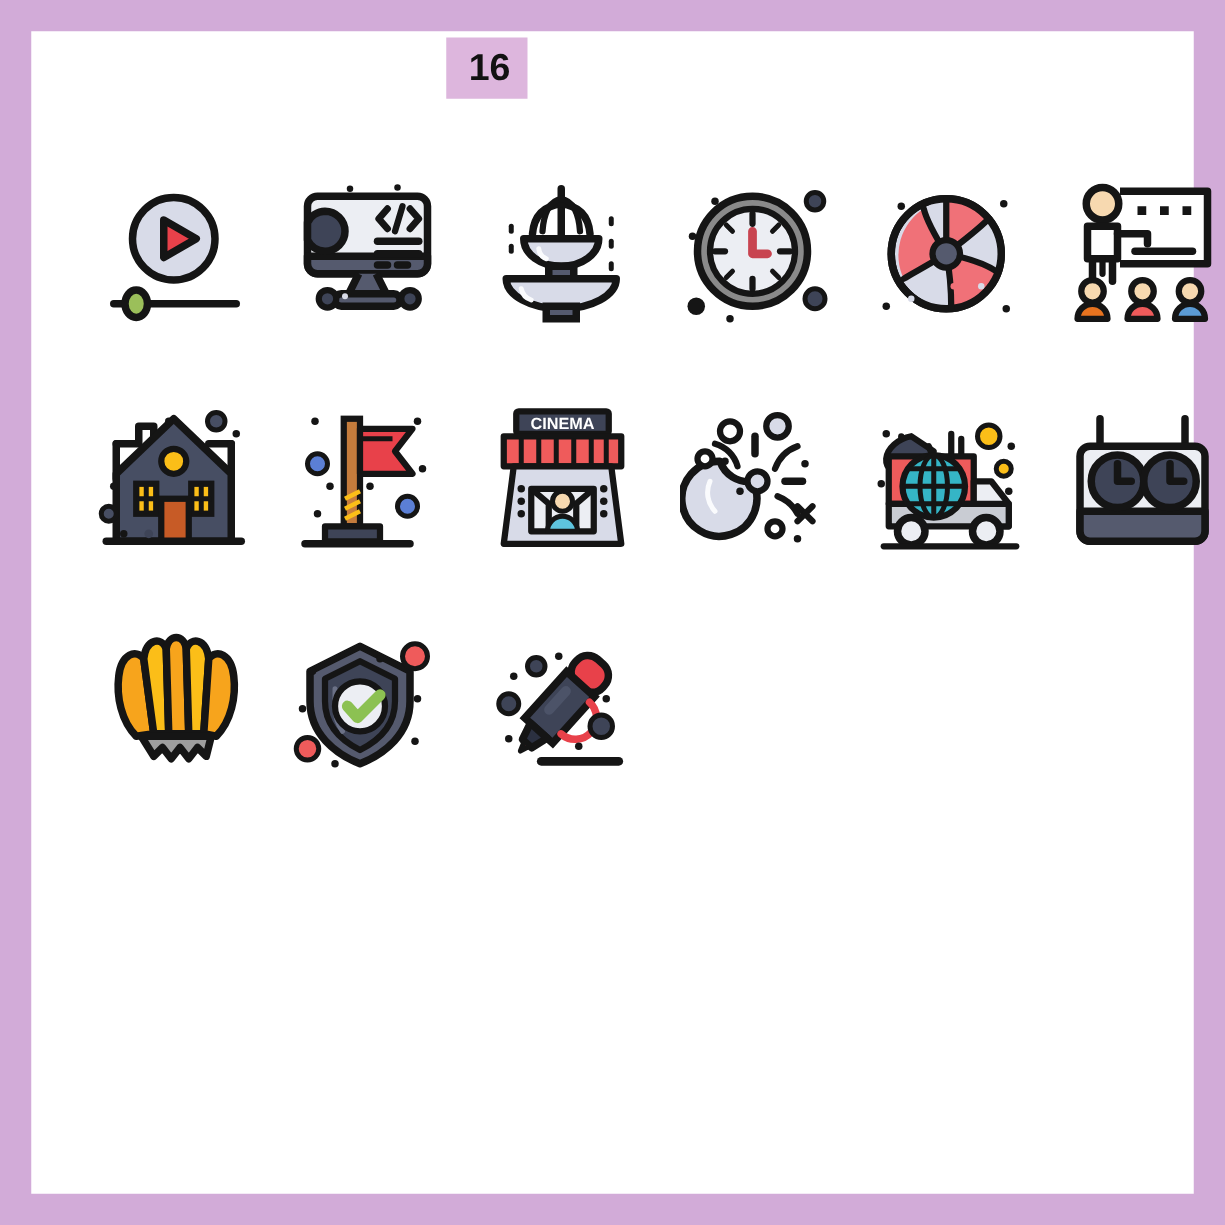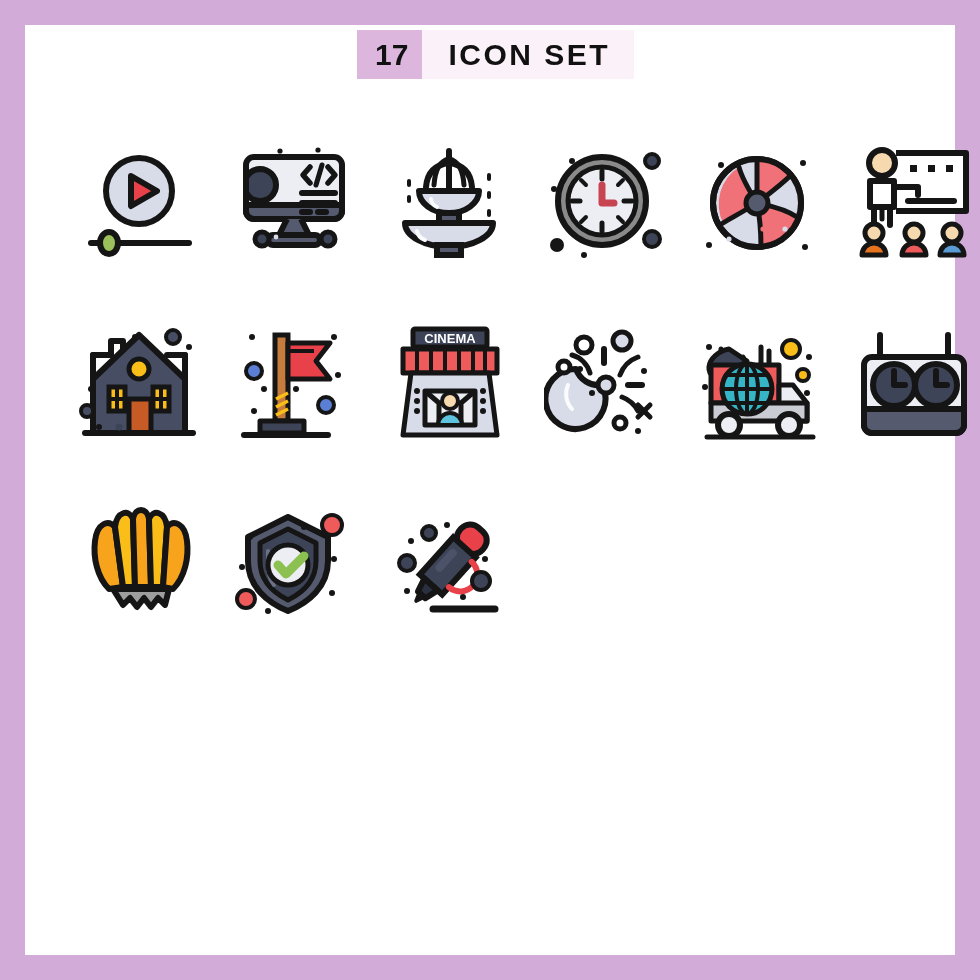--- a/index.html
+++ b/index.html
@@ -83,22 +83,21 @@
     white-space: nowrap;
   }
 </style>
 </head>
 <body>
 
 <div class="poster">
   <div class="canvas">
 
     <div class="header">
-      <div class="count">17</div>
-      <div class="title">ICON SET</div>
+      <div class="count">16</div>
     </div>
 
     <div class="grid">
 
       <div class="cell">
         <span class="sr">Video Player</span>
         <svg width="120" height="120" viewBox="0 0 120 120">
           <circle cx="60" cy="48" r="33" fill="#d8dbe8" stroke="#151515" stroke-width="6"></circle>
           <path d="M52 33 L78 48 L52 63 Z" fill="#e8414a" stroke="#151515" stroke-width="6" stroke-linejoin="round"></path>
           <line x1="12" y1="100" x2="110" y2="100" stroke="#151515" stroke-width="6" stroke-linecap="round"></line>

